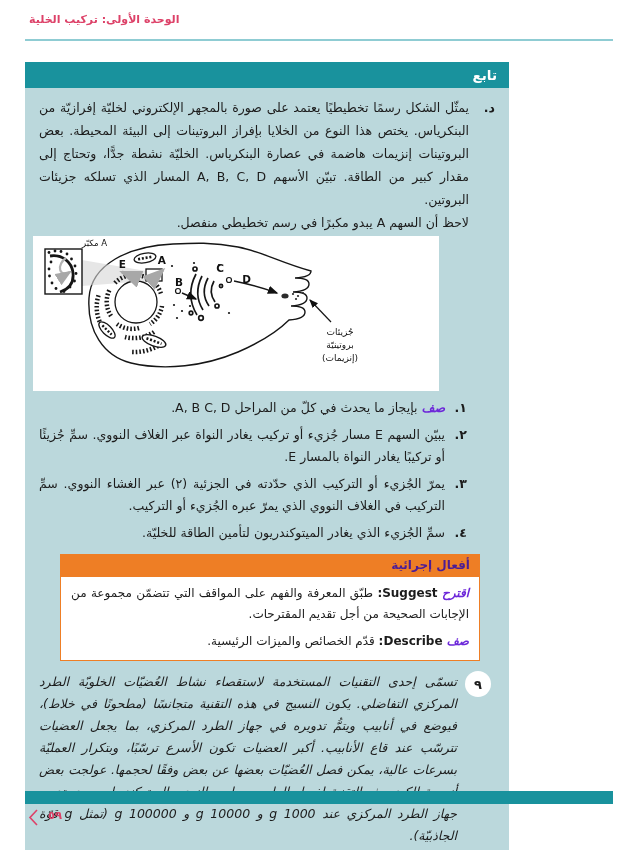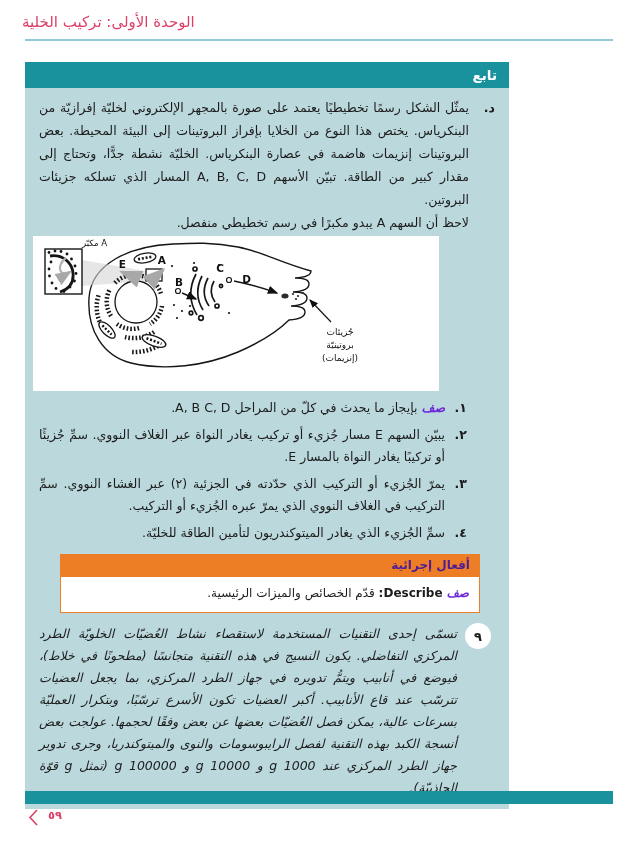--- a/index.html
+++ b/index.html
@@ -1,19 +1,19 @@
 <!DOCTYPE html>
 <html lang="ar"><head>
 <meta charset="utf-8">
 <style>
   html,body{margin:0;padding:0;background:#e9e9e9;}
   .page{position:relative;width:638px;height:850px;background:#ffffff;margin:0 auto;
         font-family:"DejaVu Sans",sans-serif;color:#1c1c1c;direction:rtl;overflow:hidden;}
   
-  .unit-header{position:absolute;left:22px;top:13px;color:#dd4168;font-weight:normal;font-size:15px;direction:rtl;}
+  .unit-header{position:absolute;left:29px;top:13px;color:#dd4168;font-weight:bold;font-size:11px;direction:rtl;}
   .top-rule{position:absolute;left:25px;top:39px;width:588px;height:2px;background:#8fccd3;}
   
   .main{position:absolute;left:25px;top:62px;width:484px;}
   .continued-bar{height:26px;background:#19929d;color:#fff;font-weight:bold;font-size:13.5px;
                  display:flex;align-items:center;padding:0 12px;}
   .content{background:#bbd8dc;padding:8px 14px 10px;}
   
   .intro{display:flex;font-size:12.5px;line-height:23px;}
   .intro-marker{flex:0 0 26px;font-weight:bold;}
   .intro-body{flex:1;text-align:justify;}
@@ -209,20 +209,25 @@
         <div class="q-row">
           <span class="q-num">٤.</span>
           <span class="q-text">سمِّ الجُزيء الذي يغادر الميتوكندريون لتأمين الطاقة للخليّة.</span>
         </div>
       </div>
 
       <div class="action-box">
         <div class="action-header">أفعال إجرائية</div>
         <div class="action-body">
           <p>
+            <span class="verb-orange">اقترح</span>
+            <span class="action-en">Suggest:</span>
+            <span>طبّق المعرفة والفهم على المواقف التي تتضمّن مجموعة من الإجابات الصحيحة من أجل تقديم المقترحات.</span>
+          </p>
+          <p>
             <span class="verb-orange">صف</span>
             <span class="action-en">Describe:</span>
             <span>قدّم الخصائص والميزات الرئيسية.</span>
           </p>
         </div>
       </div>
 
       <div class="q9">
         <div class="q9-num">٩</div>
         <p class="q9-text">تسمّى إحدى التقنيات المستخدمة لاستقصاء نشاط العُضيّات الخلويّة الطرد المركزي التفاضلي. يكون النسيج في هذه التقنية متجانسًا (مطحونًا في خلاط)، فيوضع في أنابيب ويتمُّ تدويره في جهاز الطرد المركزي، بما يجعل العضيات تترسّب عند قاع الأنابيب. أكبر العضيات تكون الأسرع ترسّبًا، وبتكرار العمليّة بسرعات عالية، يمكن فصل العُضيّات بعضها عن بعض وفقًا لحجمها. عولجت بعض أنسجة الكبد بهذه التقنية لفصل الرايبوسومات والنوى والميتوكندريا، وجرى تدوير جهاز الطرد المركزي عند 1000 g و 10000 g و 100000 g (تمثل g قوّة الجاذبيّة).</p>

